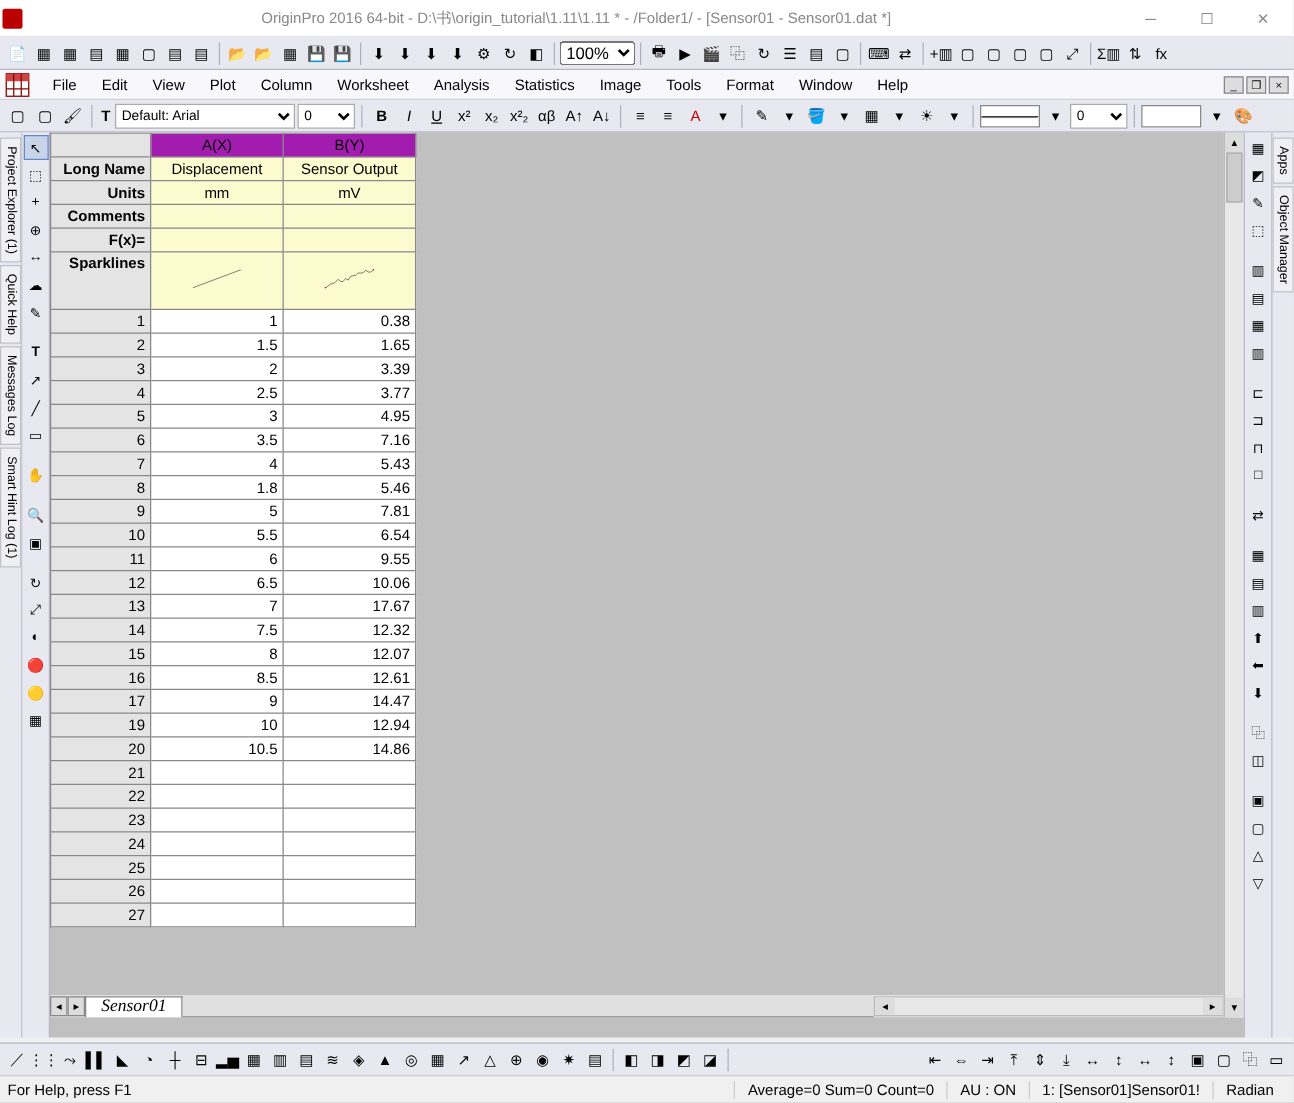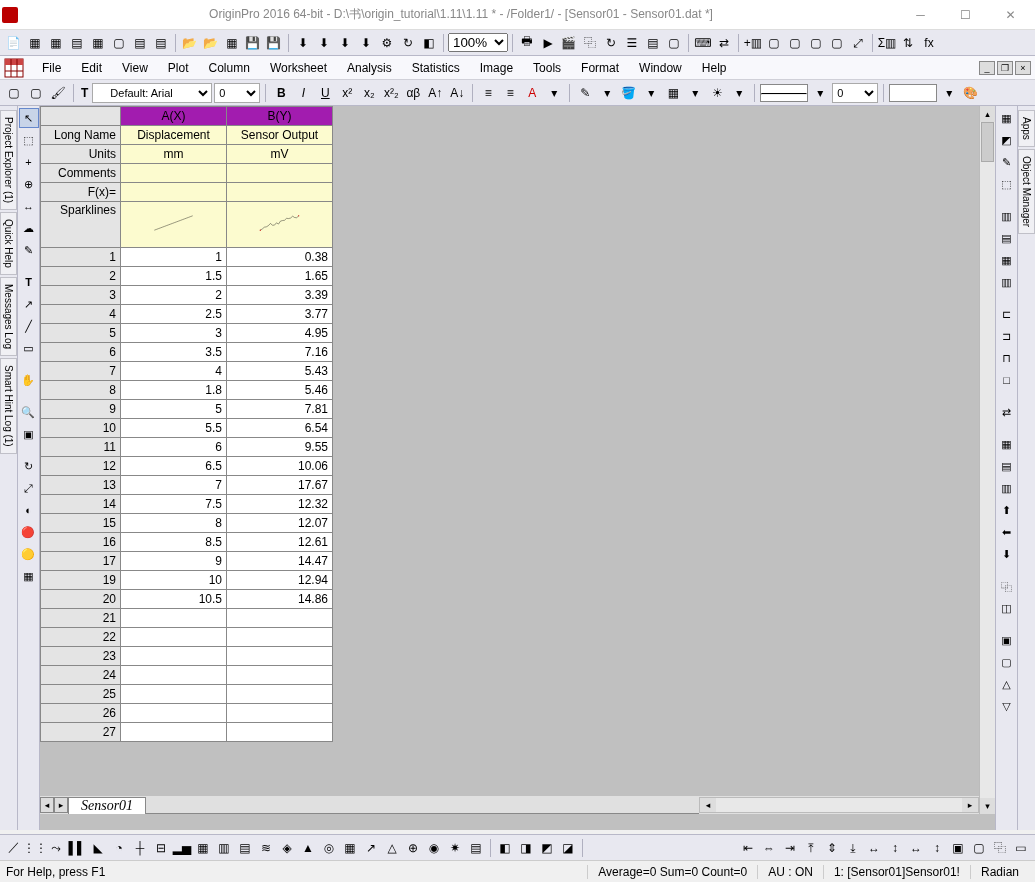--- a/index.html
+++ b/index.html
@@ -17,21 +17,21 @@
 .tb-sep { width: 1px; height: 18px; background: #b0b0c0; margin: 0 3px; }
 
 .menubar { height: 24px; background: #f8f8fc; border-bottom: 1px solid #d0d0d8; display: flex; align-items: center; padding: 0 4px; }
 .menubar .wk-icon { width: 20px; height: 20px; margin-right: 8px; }
 .menubar .mitem { padding: 3px 10px; cursor: pointer; }
 .menubar .mdi-btns { margin-left: auto; display: flex; gap: 2px; }
 .menubar .mdi-btn { width: 16px; height: 14px; border: 1px solid #888; background: #ddd; cursor: pointer; font-size: 9px; display: flex; align-items: center; justify-content: center; }
 
 .format-row { height: 26px; background: #e8e8f0; border-bottom: 1px solid #b8b8c8; display: flex; align-items: center; padding: 0 4px; gap: 2px; }
 .format-row select, .format-row input { font-size: 11px; height: 20px; border: 1px solid #aaa; background: #fff; }
-.font-name { width: 120px; padding-left: 13px; }
+.font-name { width: 144px; }
 .font-size { width: 46px; }
 
 .main-area { position: absolute; top: 106px; left: 0; right: 0; bottom: 52px; display: flex; }
 
 .side-tab-left, .side-tab-right { width: 18px; background: #e8e8f0; border-right: 1px solid #b8b8c8; display: flex; flex-direction: column; align-items: center; padding-top: 4px; font-size: 10px; }
 .side-tab-right { border-right: none; border-left: 1px solid #b8b8c8; }
 .vtab { writing-mode: vertical-rl; padding: 6px 2px; cursor: pointer; background: #f0f0f4; border: 1px solid #c0c0c8; margin-bottom: 2px; }
 
 .tool-col { width: 22px; background: #e8e8f0; border-right: 1px solid #b8b8c8; display: flex; flex-direction: column; align-items: center; padding-top: 2px; gap: 2px; }
 .tool-col.right { border-right: none; border-left: 1px solid #b8b8c8; }
@@ -41,21 +41,21 @@
 
 .workspace { flex: 1; background: #c0c0c0; position: relative; overflow: hidden; }
 
 .worksheet-container { position: absolute; left: 0; top: 0; right: 16px; bottom: 16px; background: #c0c0c0; overflow: hidden; }
 .scroll-v { position: absolute; right: 0; top: 0; width: 16px; bottom: 16px; background: #e8e8e8; border-left: 1px solid #bbb; }
 .scroll-v .thumb { position: absolute; left: 1px; right: 1px; top: 16px; height: 40px; background: #ccc; border: 1px solid #aaa; }
 .scroll-v .arr { position: absolute; left: 0; right: 0; height: 16px; background: #ddd; display: flex; align-items: center; justify-content: center; font-size: 9px; cursor: pointer; }
 
 table.grid { border-collapse: collapse; background: #fff; }
 table.grid td, table.grid th { border: 1px solid #888; padding: 1px 4px; height: 19px; font-size: 12px; }
-.rowhdr { background: #e4e4e4; text-align: right; width: 80px; font-weight: normal; }
+.rowhdr { background: #e4e4e4; text-align: right; width: 80px; font-weight: bold; }
 .colhdr { background: #a21caf; text-align: center; width: 106px; font-weight: normal; }
 .meta-cell { background: #fcfbcf; text-align: center; width: 106px; }
 .data-cell { text-align: right; width: 106px; background: #fff; }
 .rownum { background: #e4e4e4; text-align: right; width: 80px; padding-right: 6px; }
 .spark { height: 46px; }
 .spark svg { width: 100%; height: 100%; }
 
 .sheet-tabs { position: absolute; left: 0; bottom: 0; height: 18px; display: flex; align-items: center; background: #e0e0e0; font-size: 12px; width: 100%; }
 .sheet-nav { width: 14px; height: 16px; border: 1px solid #888; background: #ddd; cursor: pointer; display: flex; align-items: center; justify-content: center; font-size: 9px; }
 .sheet-tab { padding: 0 12px; background: #fff; border: 1px solid #888; border-bottom: none; height: 17px; display: flex; align-items: center; cursor: pointer; position: relative; font-style: italic; font-family: serif; font-size: 14px; }

